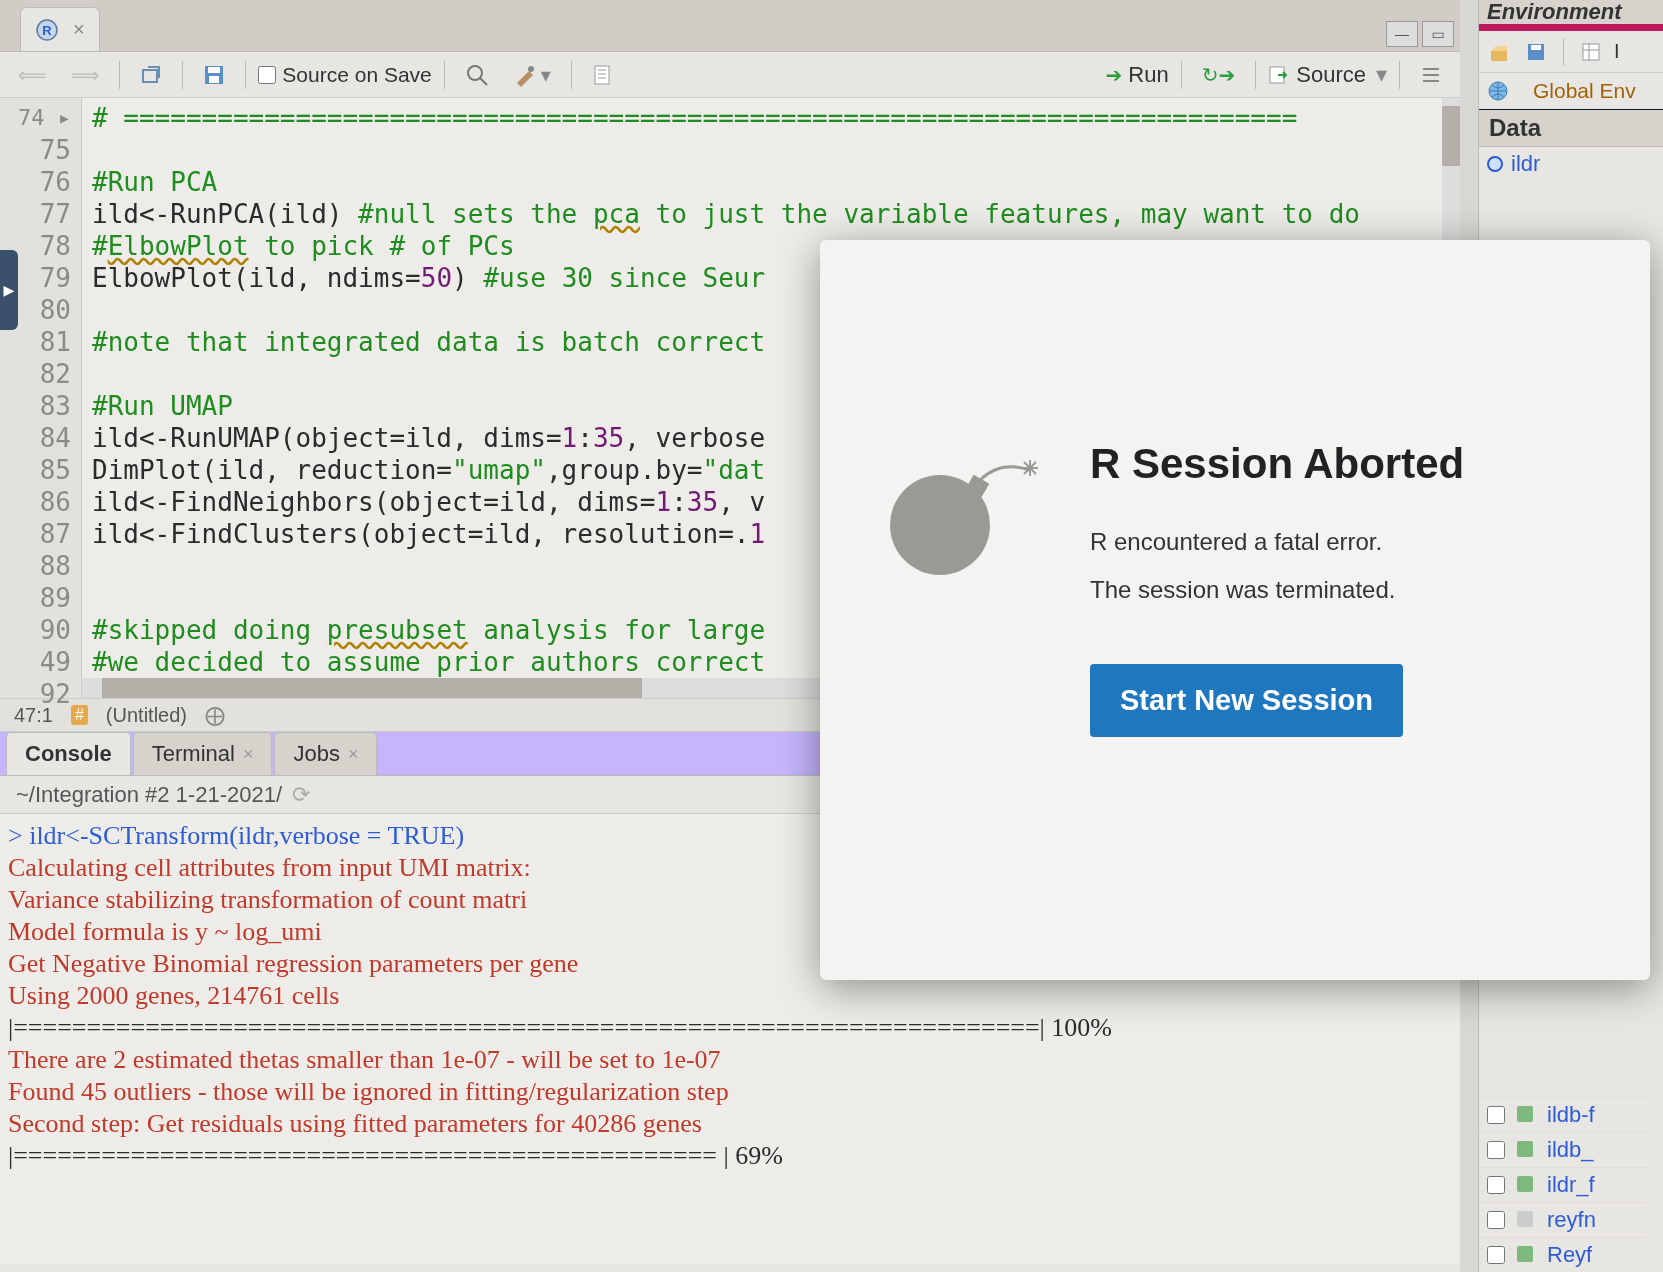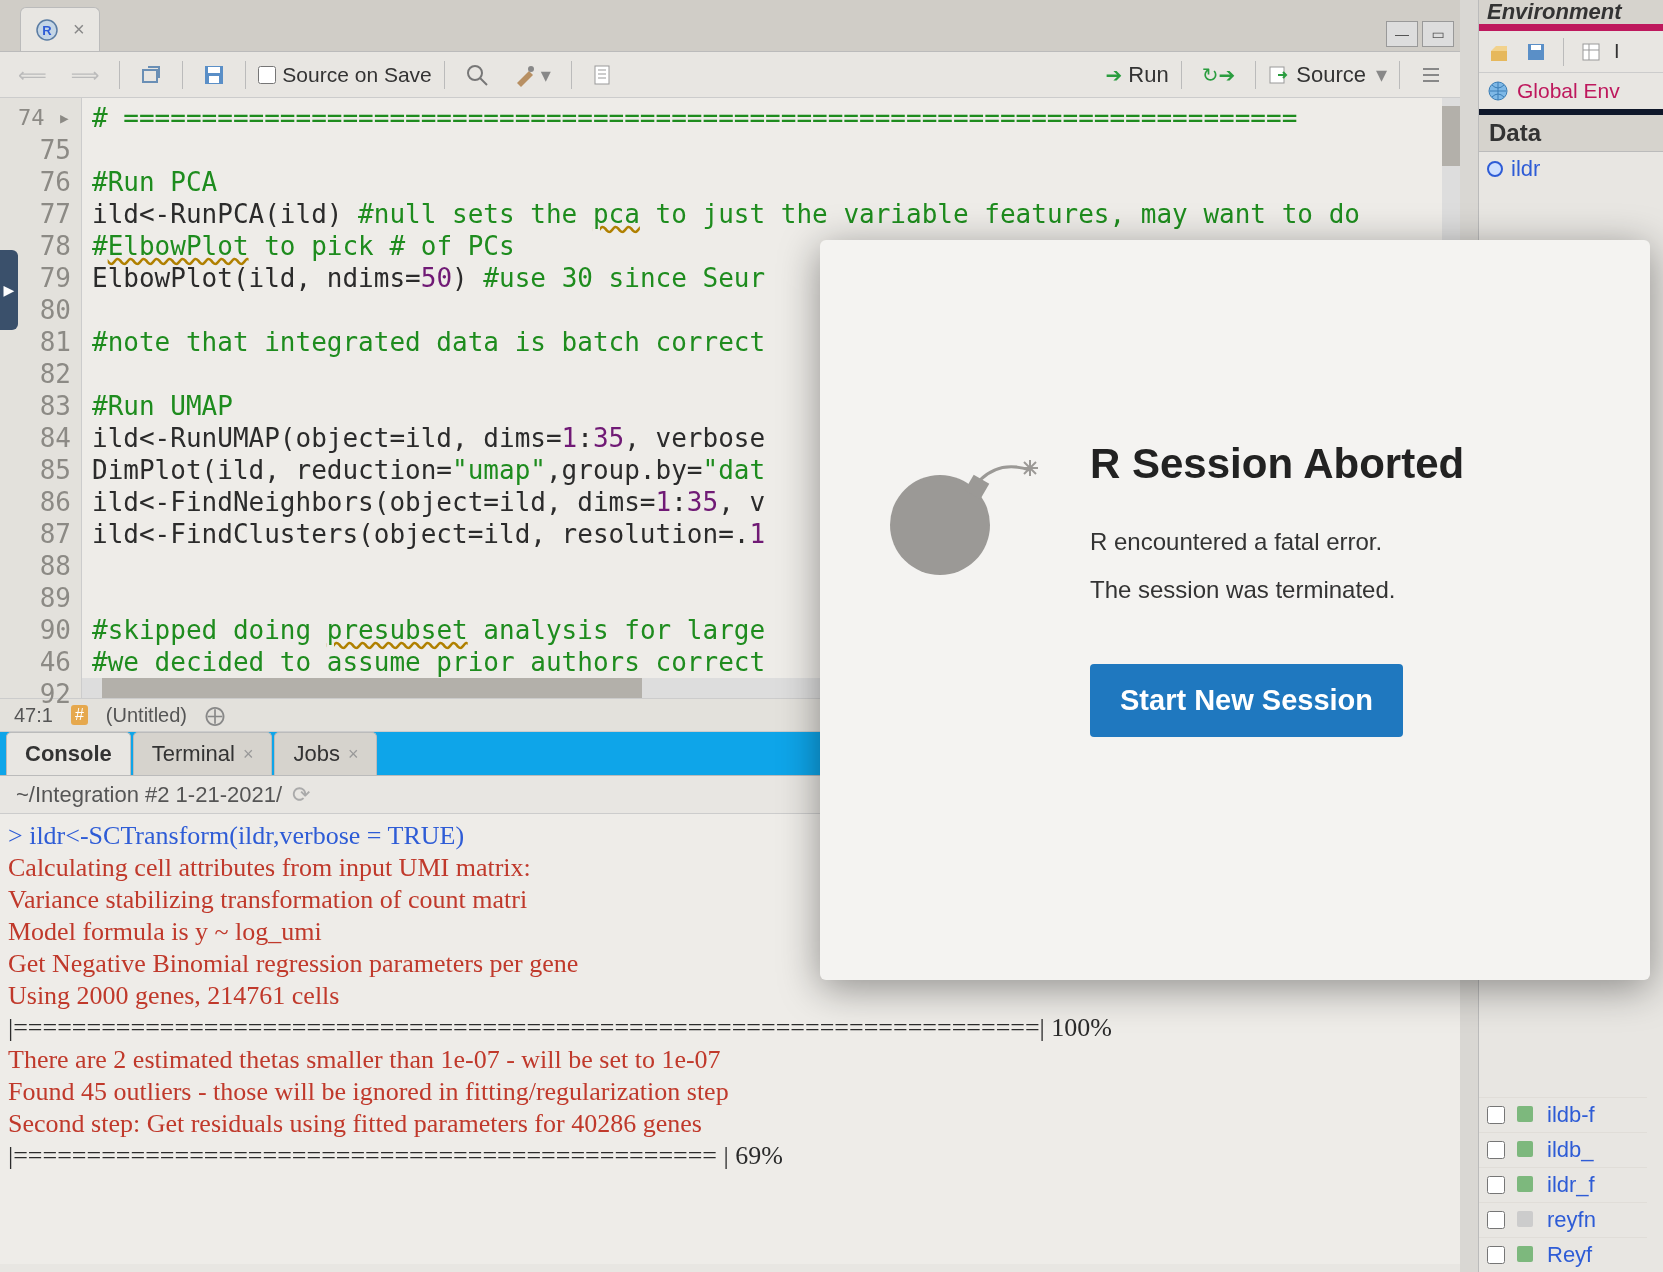--- a/index.html
+++ b/index.html
@@ -128,21 +128,21 @@
   .vscroll{position:absolute;top:98px;right:0;width:18px;height:608px;background:#ddd;}
   .vscroll-thumb{width:100%;height:60px;background:#b3b0aa;margin-top:8px;}
   .cursor-pos-bar{
     height:34px;border-top:1px solid #ccc;border-bottom:1px solid #ccc;
     background:#e3e1dc;display:flex;align-items:center;padding:0 14px;
     font-size:20px;color:#555;gap:18px;
   }
   .fn-badge{background:#e6a84d;color:#fff;font-size:16px;padding:1px 4px;border-radius:3px;}
   
   .bottom-tabs{
-    height:44px;background:#0ea5e9;border-bottom:1px solid #bbb;
+    height:44px;background:#c4b5fd;border-bottom:1px solid #bbb;
     display:flex;align-items:flex-end;padding-left:6px;gap:2px;
   }
   .btab{
     padding:8px 18px;font-size:22px;font-weight:600;color:#333;
     border:1px solid #bbb;border-bottom:none;background:#e8e6e2;
     border-radius:5px 5px 0 0;display:flex;align-items:center;gap:8px;
   }
   .btab.inactive{background:#d6d3cd;font-weight:400;}
   .btab .close{color:#999;font-size:18px;}
   .console-path{
@@ -155,21 +155,21 @@
     height:450px;overflow:hidden;
   }
   .console .prompt{color:#2e5cd6;}
   .console .err{color:#c0392b;}
   
   .side-tab-bar{height:31px;background:#d6d3cd;border-bottom:7px solid #be185d;display:flex;align-items:center;padding:0 8px;font-style:italic;}
   .side-tab{font-size:22px;font-weight:600;color:#333;}
   .side-toolbar{height:42px;display:flex;align-items:center;gap:10px;padding:0 8px;border-bottom:1px solid #ccc;background:#e8e6e2;}
   .side-toolbar .ico{width:26px;height:26px;display:flex;align-items:center;justify-content:center;font-size:20px;}
   .side-section-header{background:#d6d3cd;padding:4px 10px;font-size:24px;font-weight:600;color:#333;border-bottom:1px solid #bbb;}
-  .global-env{padding:6px 8px;display:flex;align-items:center;gap:8px;font-size:21px;color:#be185d;border-bottom:6px solid #0f172a;}
+  .global-env{padding:6px 8px;display:flex;align-items:center;gap:24px;font-size:21px;color:#a16207;border-bottom:1px solid #0f172a;}
   .obj-row{display:flex;align-items:center;gap:8px;padding:4px 8px;font-size:22px;color:#2e5cd6;}
   .obj-row .bullet{width:16px;height:16px;border:2px solid #2e5cd6;border-radius:50%;background:#cfe0ff;}
   .file-list{position:absolute;bottom:0;left:0;right:16px;}
   .fl-row{display:flex;align-items:center;gap:10px;padding:4px 8px;font-size:22px;color:#2e5cd6;border-top:1px solid #e0ddd8;}
   .fl-row input{width:18px;height:18px;}
   .fl-ico{width:22px;height:22px;display:inline-block;}
   
   .dialog {
     position:absolute;
     top:240px; left:820px;
@@ -304,21 +304,21 @@
         <div>81</div>
         <div>82</div>
         <div>83</div>
         <div>84</div>
         <div>85</div>
         <div>86</div>
         <div>87</div>
         <div>88</div>
         <div>89</div>
         <div>90</div>
-        <div>46</div>
+        <div>49</div>
         <div>92</div>
       </div>
     <div class="code" id="code"><div><span class="comment"># ===========================================================================</span></div><div>&nbsp;</div><div><span class="comment">#Run PCA</span></div><div><span>ild&lt;-RunPCA(ild) </span><span class="comment">#null sets the </span><span class="comment underline">pca</span><span class="comment"> to just the variable features, may want to do</span></div><div><span class="comment">#</span><span class="comment underline">ElbowPlot</span><span class="comment"> to pick # of PCs</span></div><div><span>ElbowPlot(ild, ndims=</span><span class="num">50</span><span>) </span><span class="comment">#use 30 since Seur</span></div><div>&nbsp;</div><div><span class="comment">#note that integrated data is batch correct</span></div><div>&nbsp;</div><div><span class="comment">#Run UMAP</span></div><div><span>ild&lt;-RunUMAP(object=ild, dims=</span><span class="num">1</span><span>:</span><span class="num">35</span><span>, verbose</span></div><div><span>DimPlot(ild, reduction=</span><span class="str">"umap"</span><span>,group.by=</span><span class="str">"dat</span></div><div><span>ild&lt;-FindNeighbors(object=ild, dims=</span><span class="num">1</span><span>:</span><span class="num">35</span><span>, v</span></div><div><span>ild&lt;-FindClusters(object=ild, resolution=.</span><span class="num">1</span></div><div>&nbsp;</div><div>&nbsp;</div><div><span class="comment">#skipped doing </span><span class="comment underline">presubset</span><span class="comment"> analysis for large</span></div><div><span class="comment">#we decided to assume prior authors correct</span></div><div>&nbsp;</div></div>
     <div class="hscroll">
         <div class="hscroll-thumb"></div>
       </div>
   </div>
   <div class="vscroll">
       <div class="vscroll-thumb"></div>
     </div>

